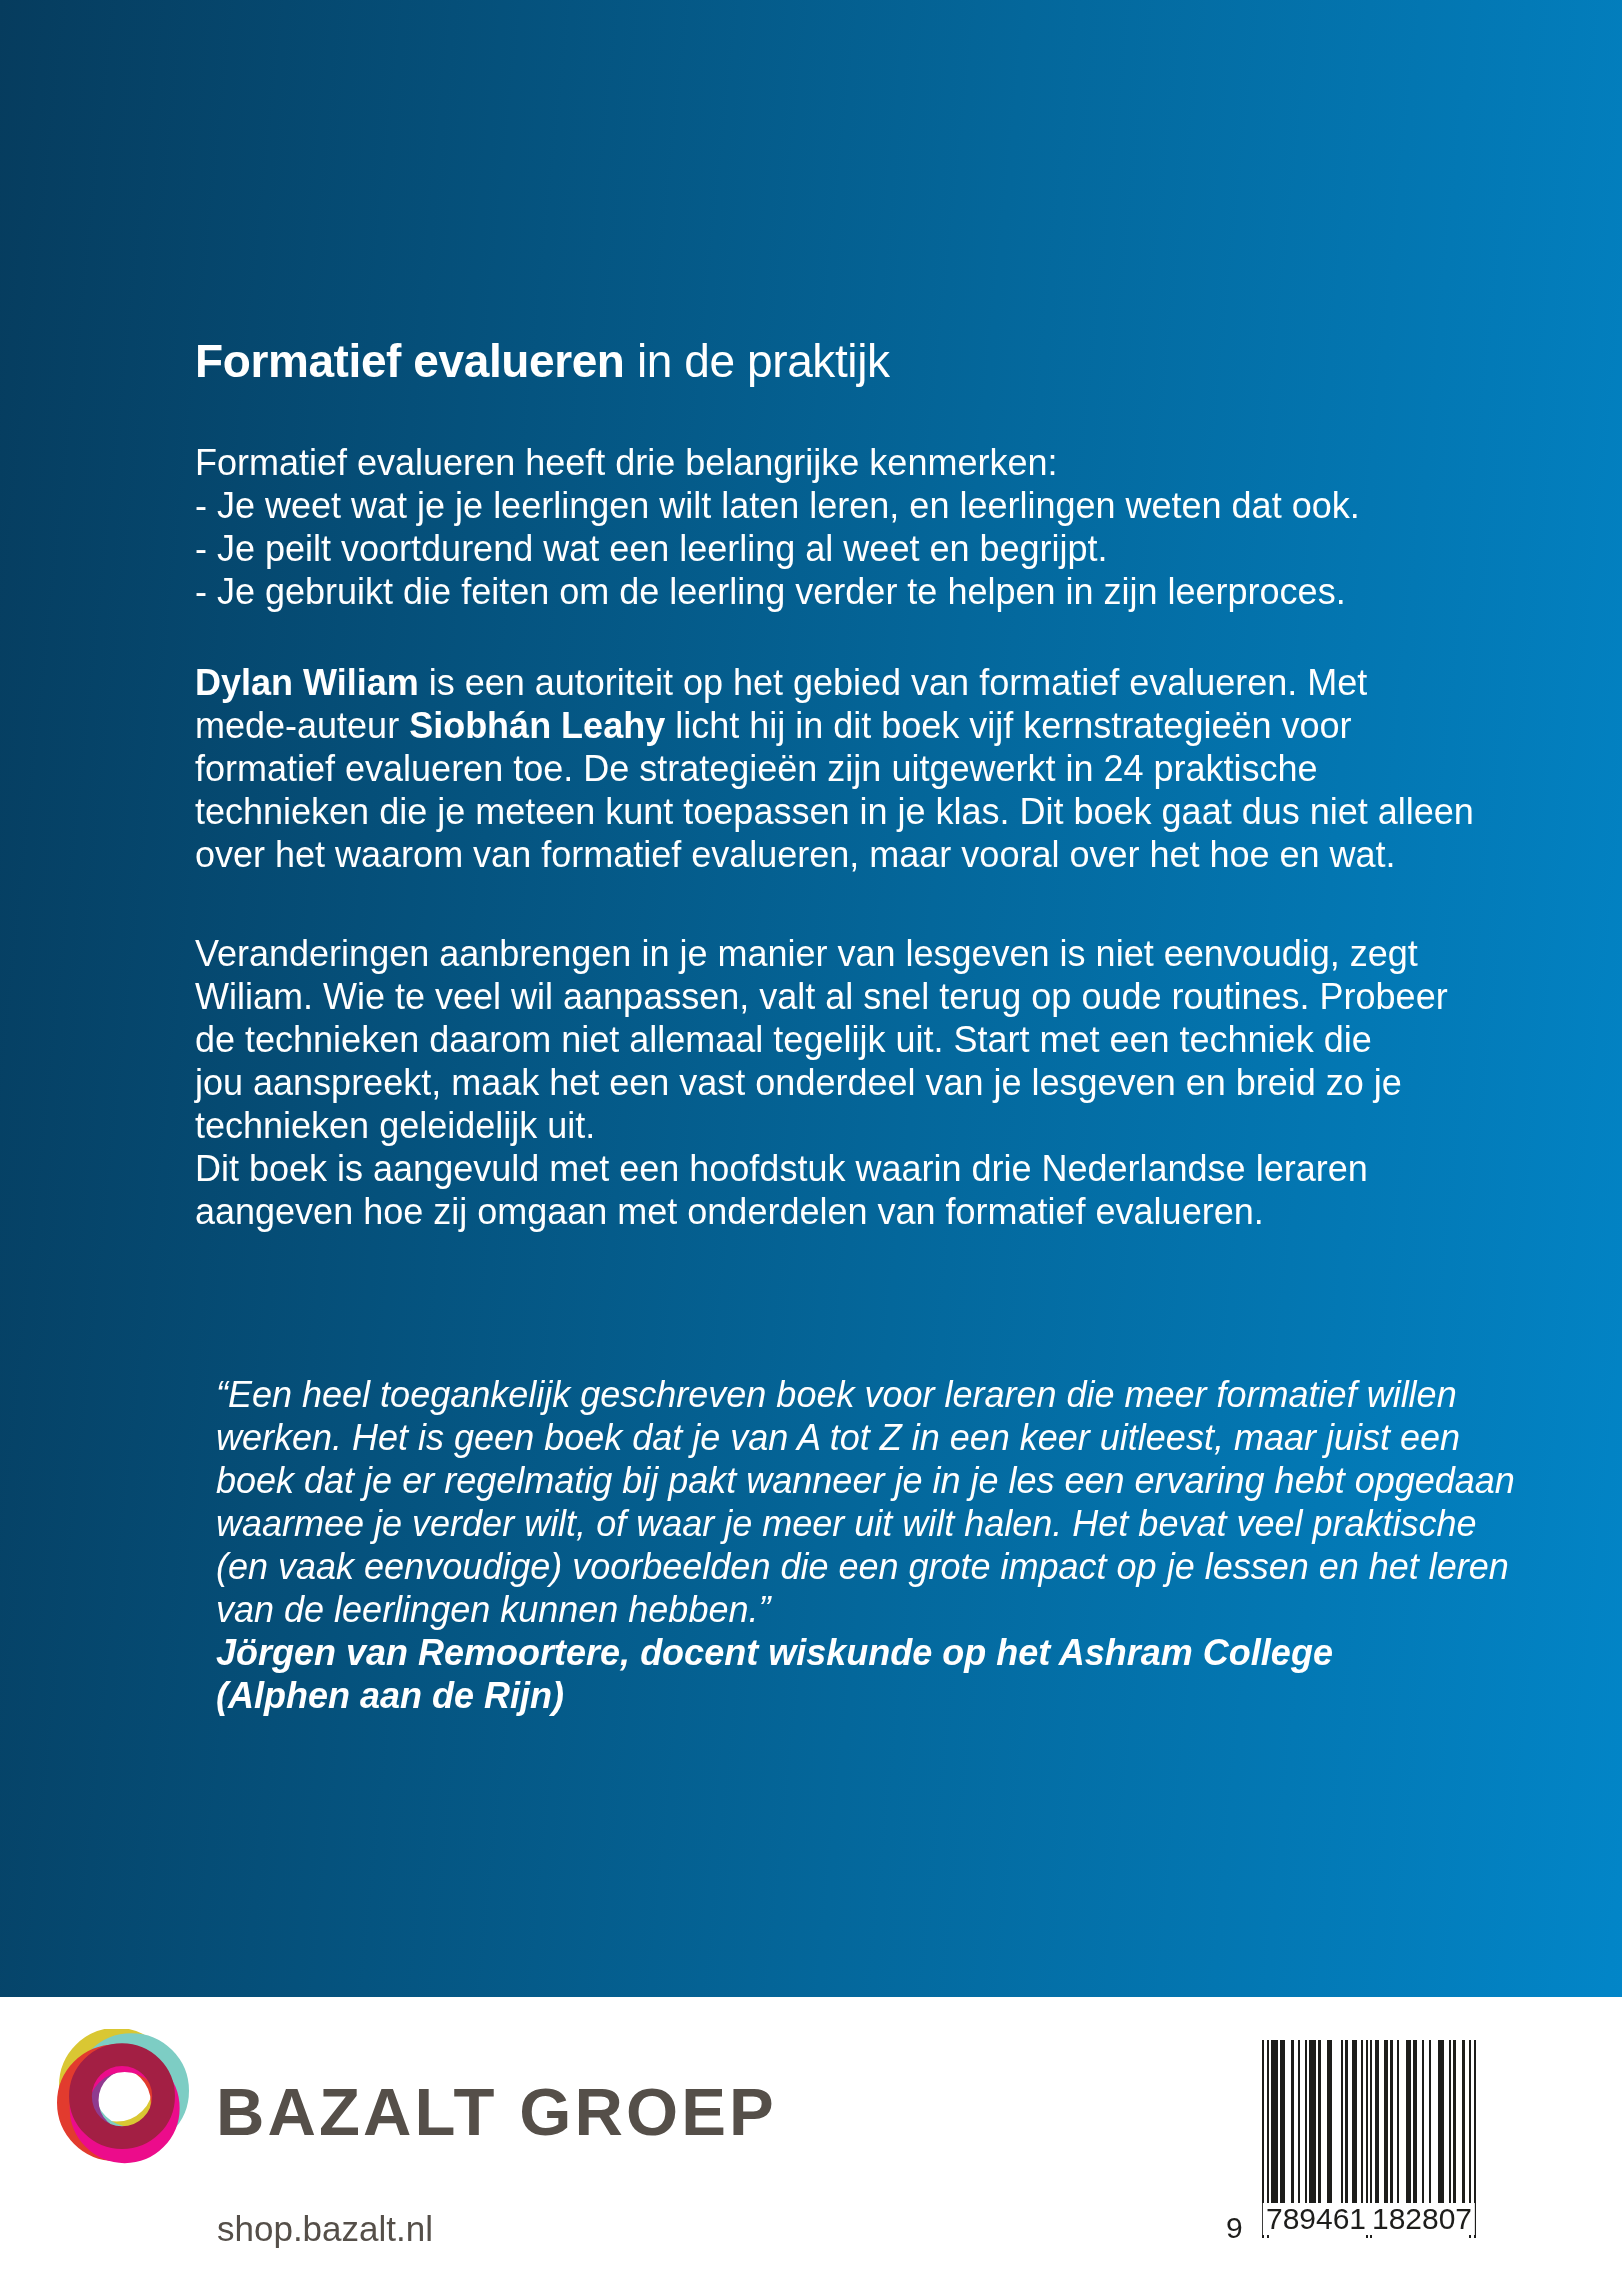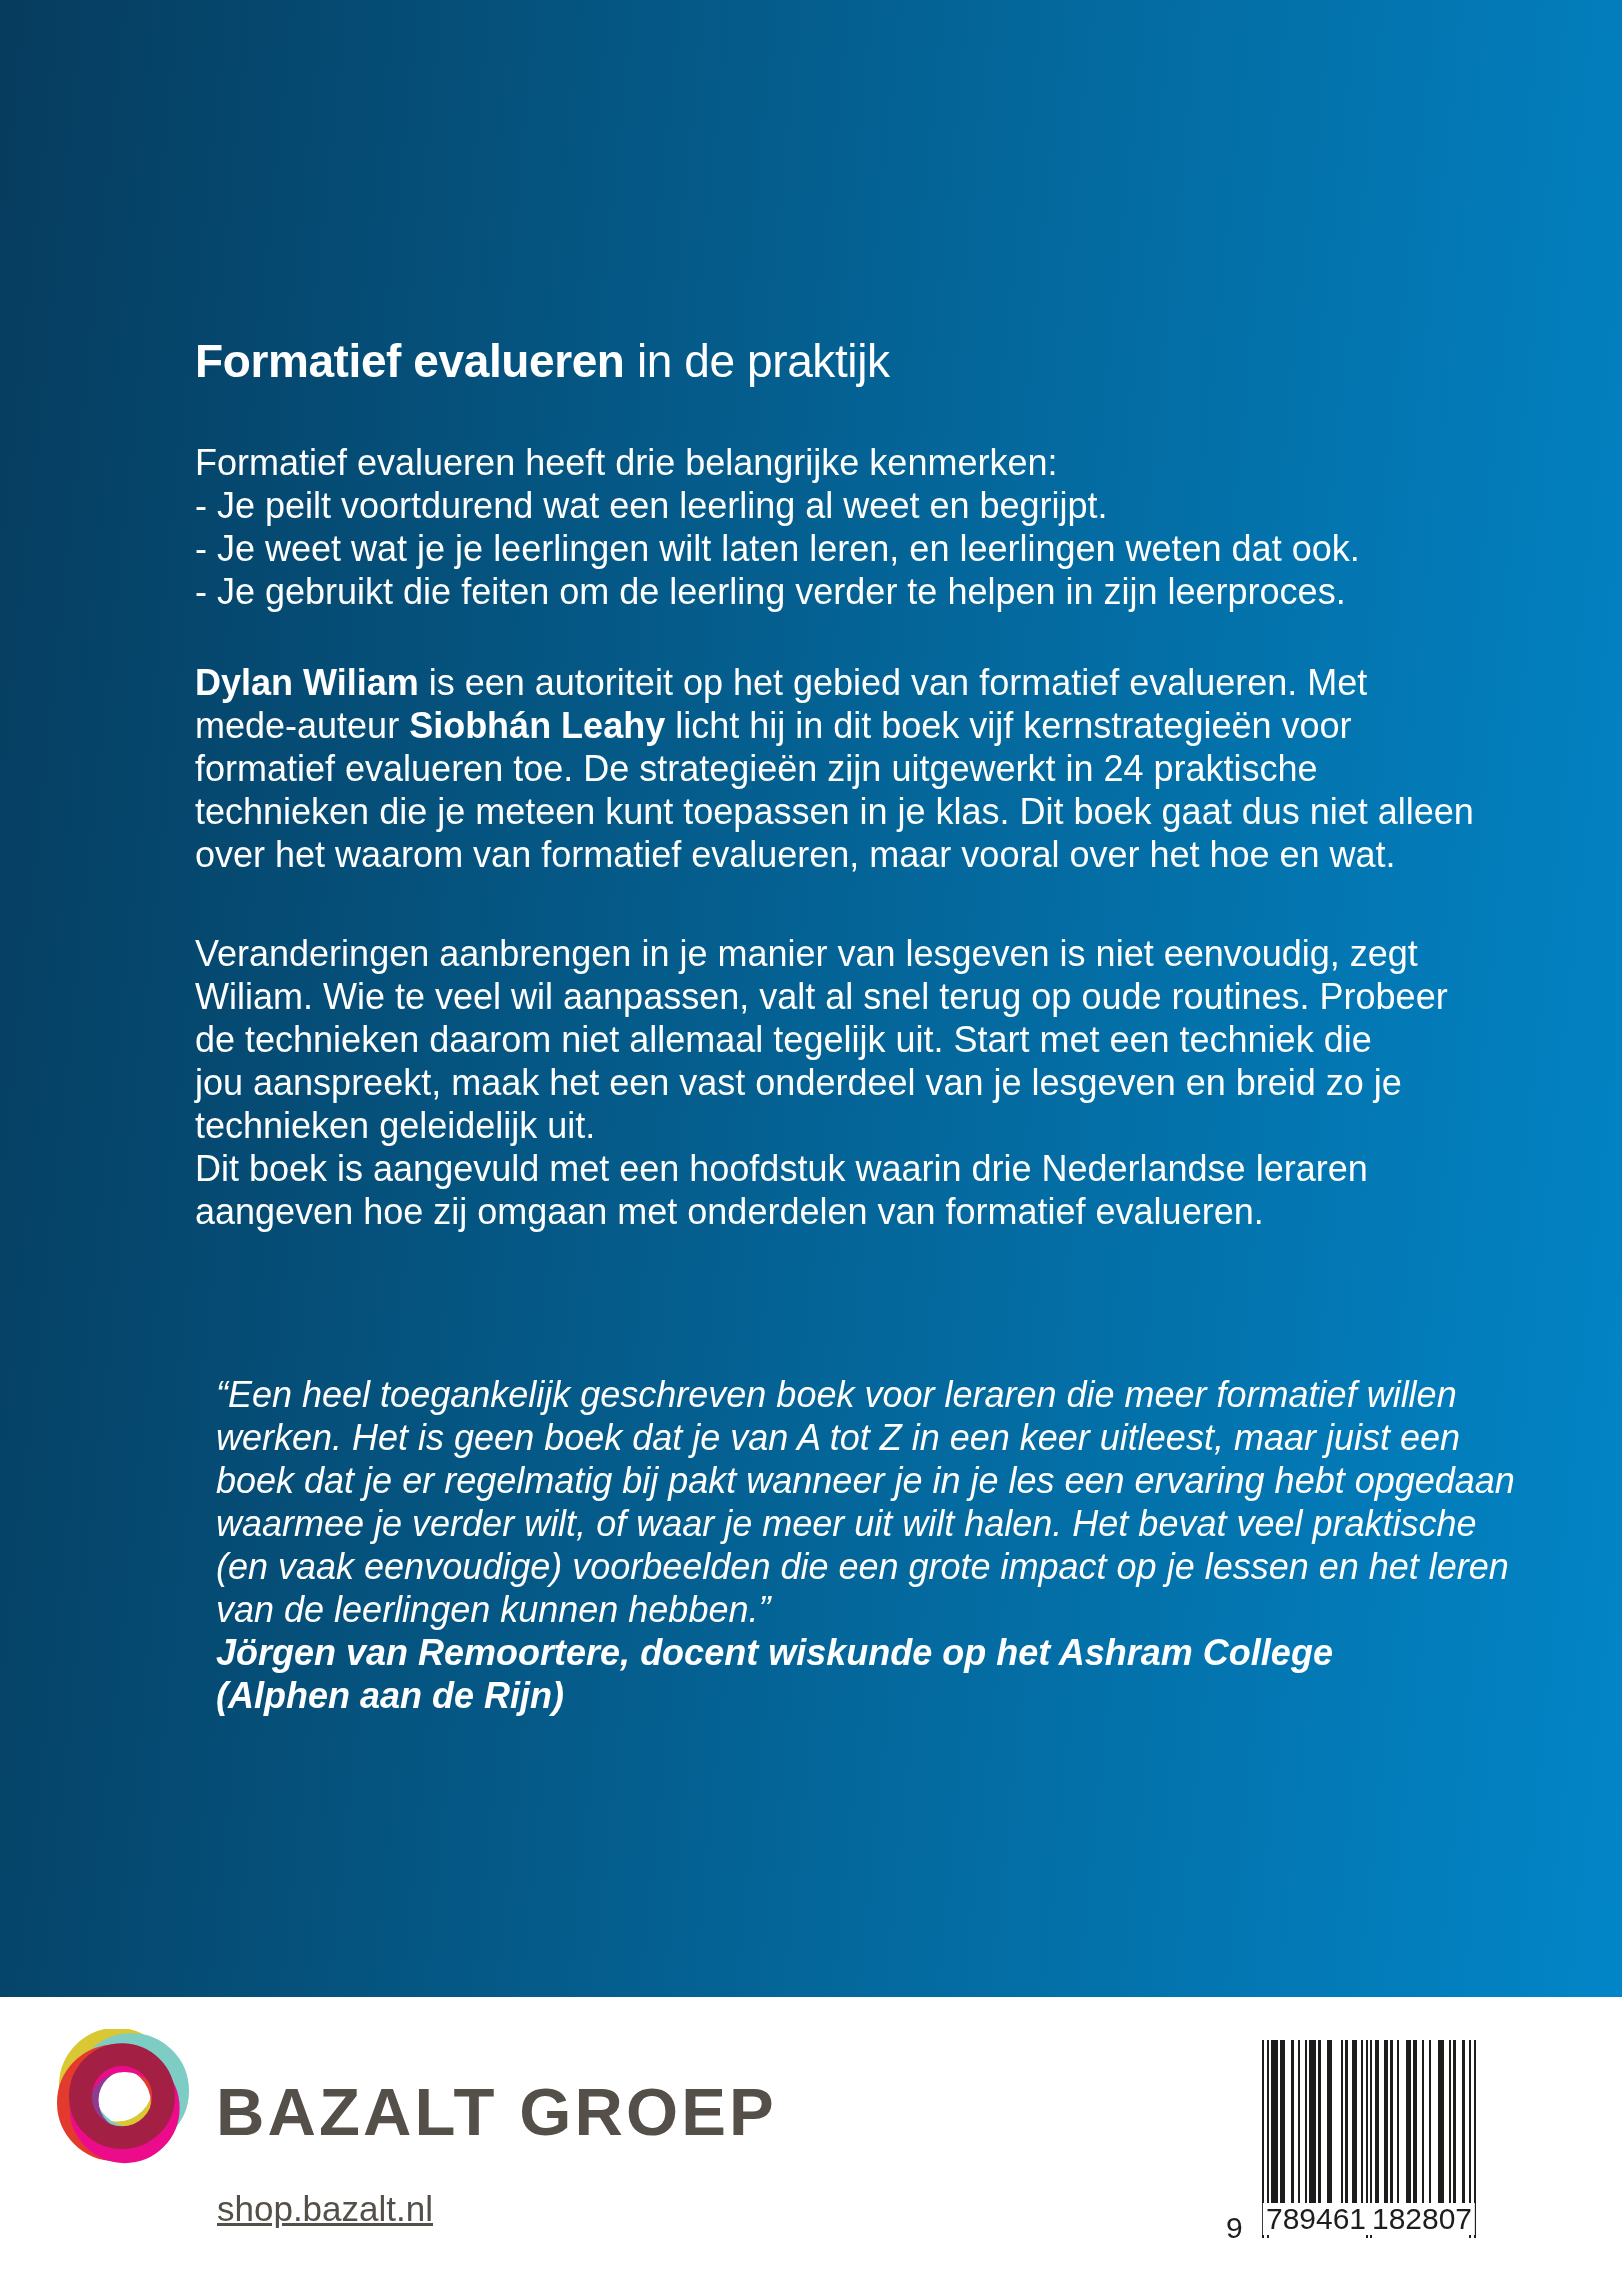--- a/index.html
+++ b/index.html
@@ -29,22 +29,22 @@
     position:absolute; left:0; top:1997px; width:1623px; height:276px;
     background:#ffffff;
   }
   .logo { position:absolute; left:55px; top:31.5px; width:134px; height:145px; }
   .brand {
     position:absolute; left:216px; top:76px;
     font-size:67px; font-weight:700; letter-spacing:3.1px;
     color:var(--brand-text); white-space:nowrap;
   }
   .website {
-    position:absolute; left:217px; top:192px;
-    font-size:35px; font-weight:400; color:var(--brand-text); white-space:nowrap;text-decoration:underline;
+    position:absolute; left:217px; top:212px;
+    font-size:35px; font-weight:400; color:var(--brand-text); white-space:nowrap;
   }
   .barcode { position:absolute; left:1262px; top:43px; width:214px; height:205px; }
   .barcode svg { position:absolute; left:0; top:0; }
   .bc-digits {
     position:absolute; top:163px; font-size:30px; line-height:31.5px;
     color:var(--digits-text); background:#ffffff; padding:0 3.1px; white-space:nowrap;
   }
   .bc-prefix { position:absolute; left:-36px; top:172px; font-size:30px; line-height:31.5px; color:var(--digits-text); }
   .bc-left  { left:54px;  transform:translateX(-50%); }
   .bc-right { left:160px; transform:translateX(-50%); }
@@ -53,22 +53,22 @@
 <body>
 
 <div class="cover">
 
   <div class="textcol title">
     <span class="em">Formatief evalueren</span><span class="rest"> in de praktijk</span>
   </div>
 
   <div id="p-intro" class="textcol para">
       <div class="line"><span>Formatief evalueren heeft drie belangrijke kenmerken:</span></div>
+      <div class="line"><span>- Je weet wat je je leerlingen wilt laten leren, en leerlingen weten dat ook.</span></div>
       <div class="line"><span>- Je peilt voortdurend wat een leerling al weet en begrijpt.</span></div>
-      <div class="line"><span>- Je weet wat je je leerlingen wilt laten leren, en leerlingen weten dat ook.</span></div>
       <div class="line"><span>- Je gebruikt die feiten om de leerling verder te helpen in zijn leerproces.</span></div>
     </div>
 
   <div id="p-authors" class="textcol para">
       <div class="line"><span class="b">Dylan Wiliam</span><span> is een autoriteit op het gebied van formatief evalueren. Met</span></div>
       <div class="line"><span>mede-auteur </span><span class="b">Siobhán Leahy</span><span> licht hij in dit boek vijf kernstrategieën voor</span></div>
       <div class="line"><span>formatief evalueren toe. De strategieën zijn uitgewerkt in 24 praktische</span></div>
       <div class="line"><span>technieken die je meteen kunt toepassen in je klas. Dit boek gaat dus niet alleen</span></div>
       <div class="line"><span>over het waarom van formatief evalueren, maar vooral over het hoe en wat.</span></div>
     </div>

